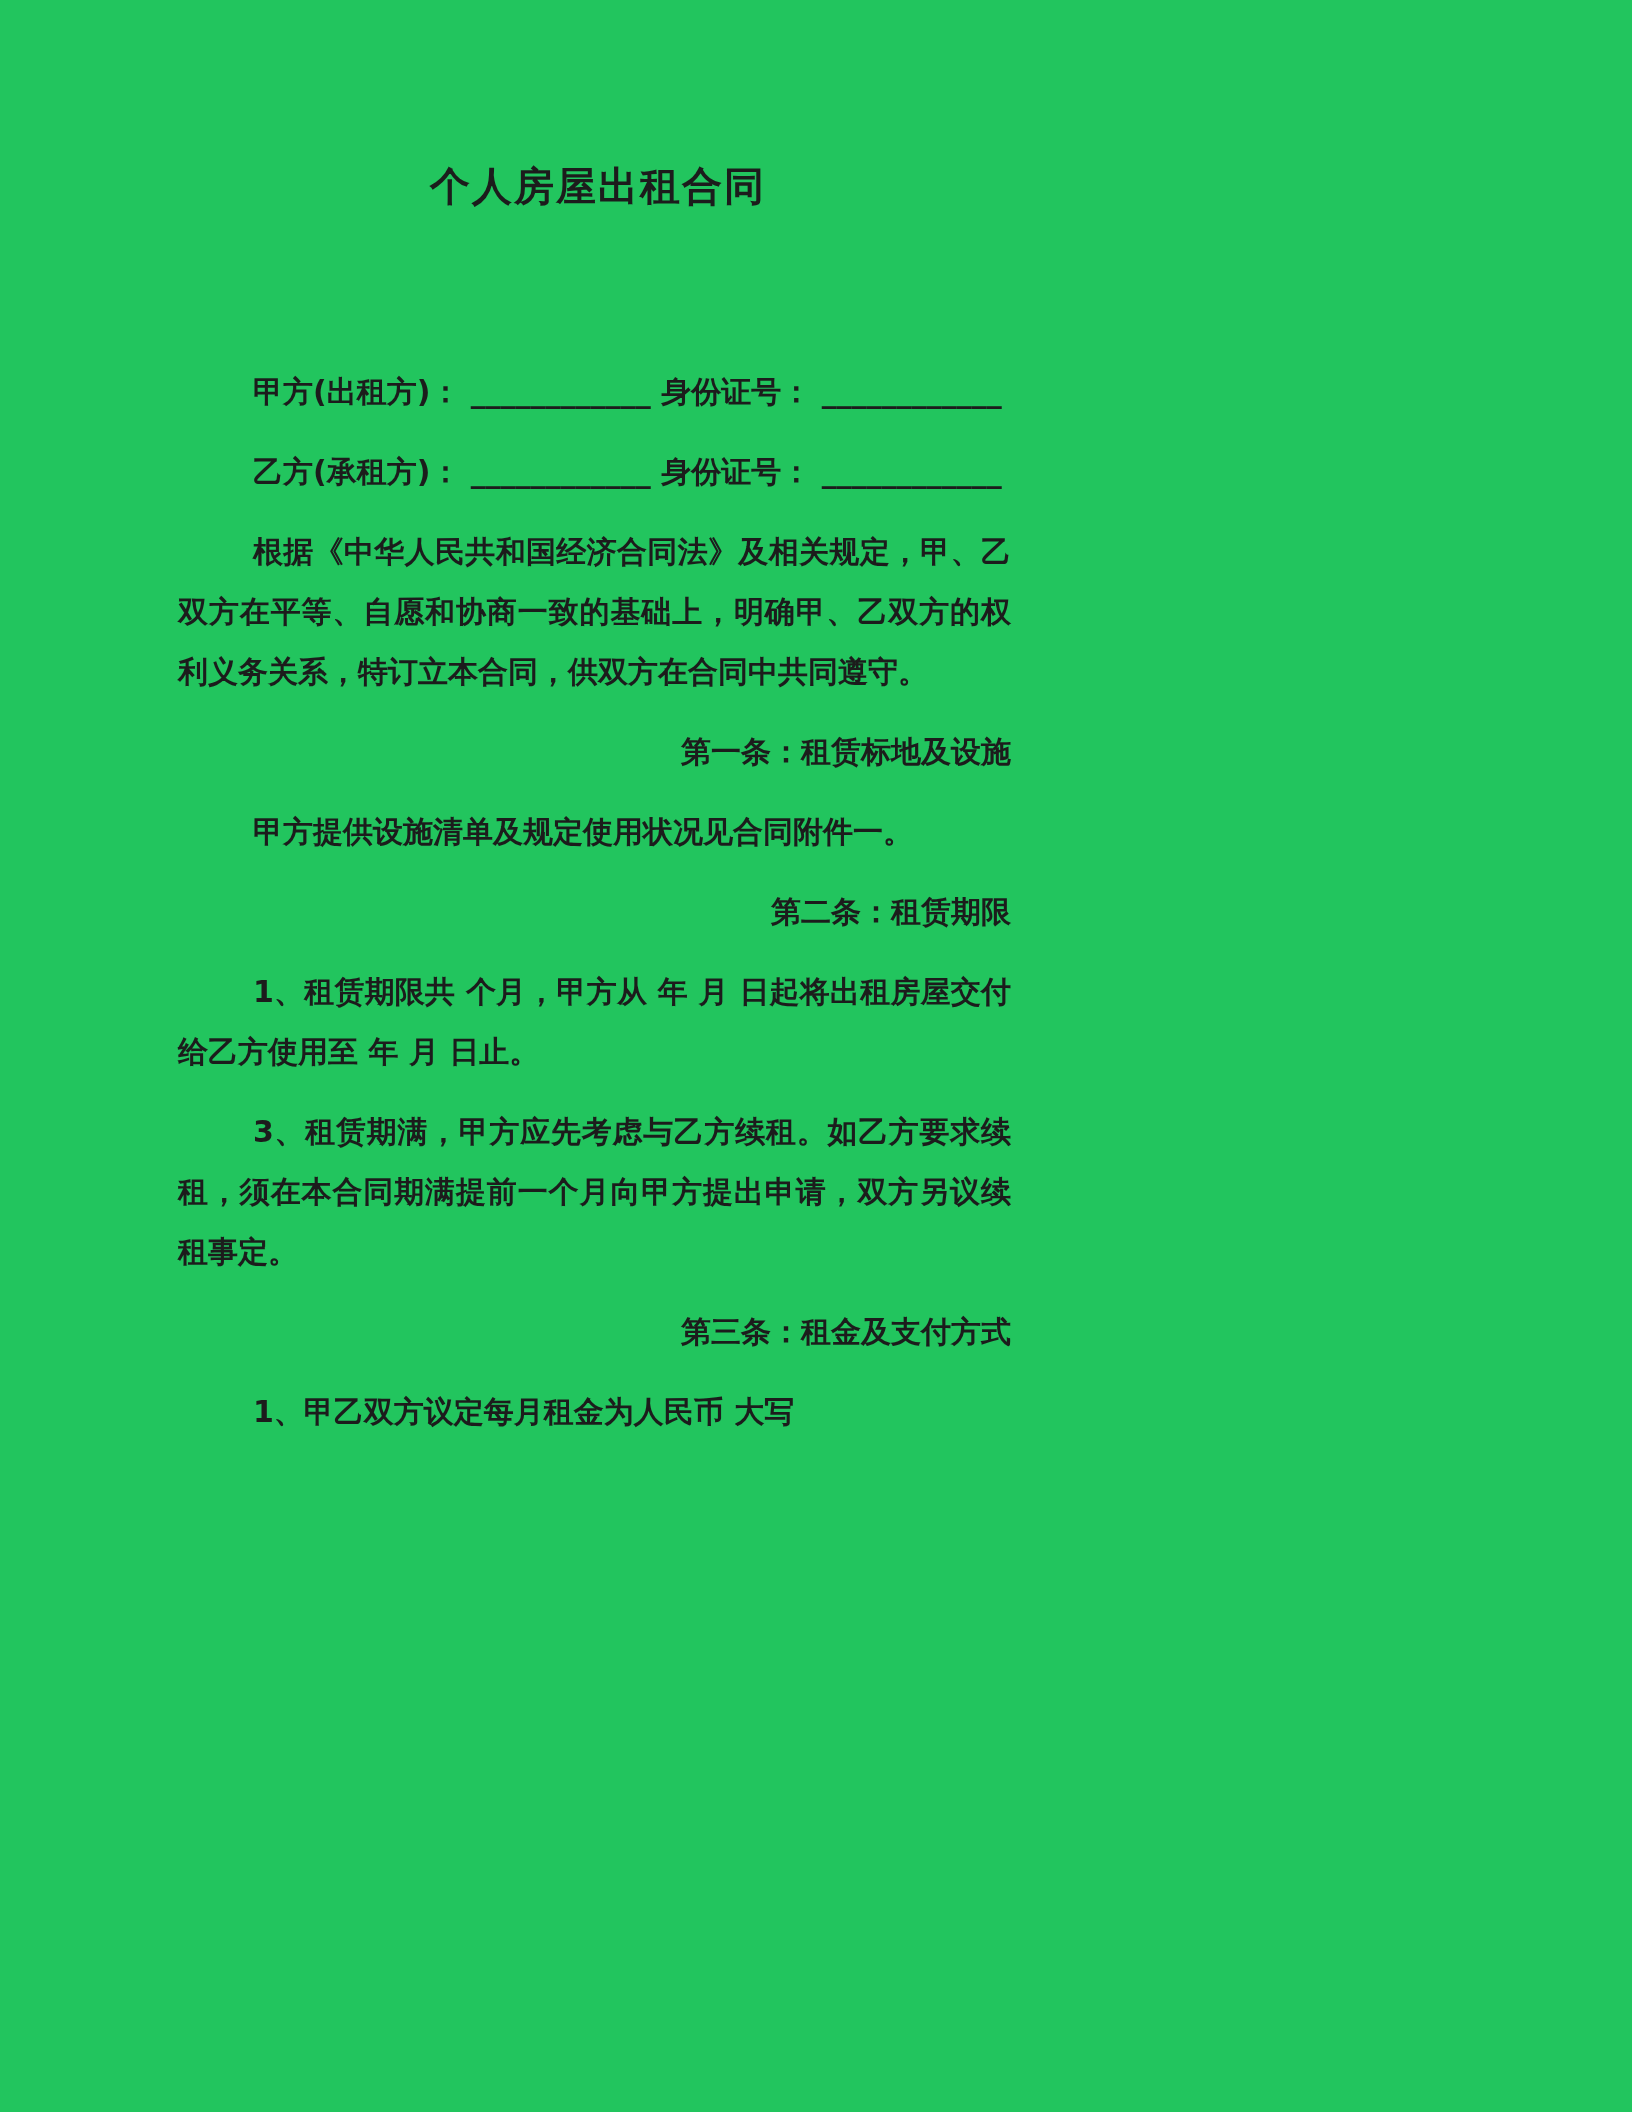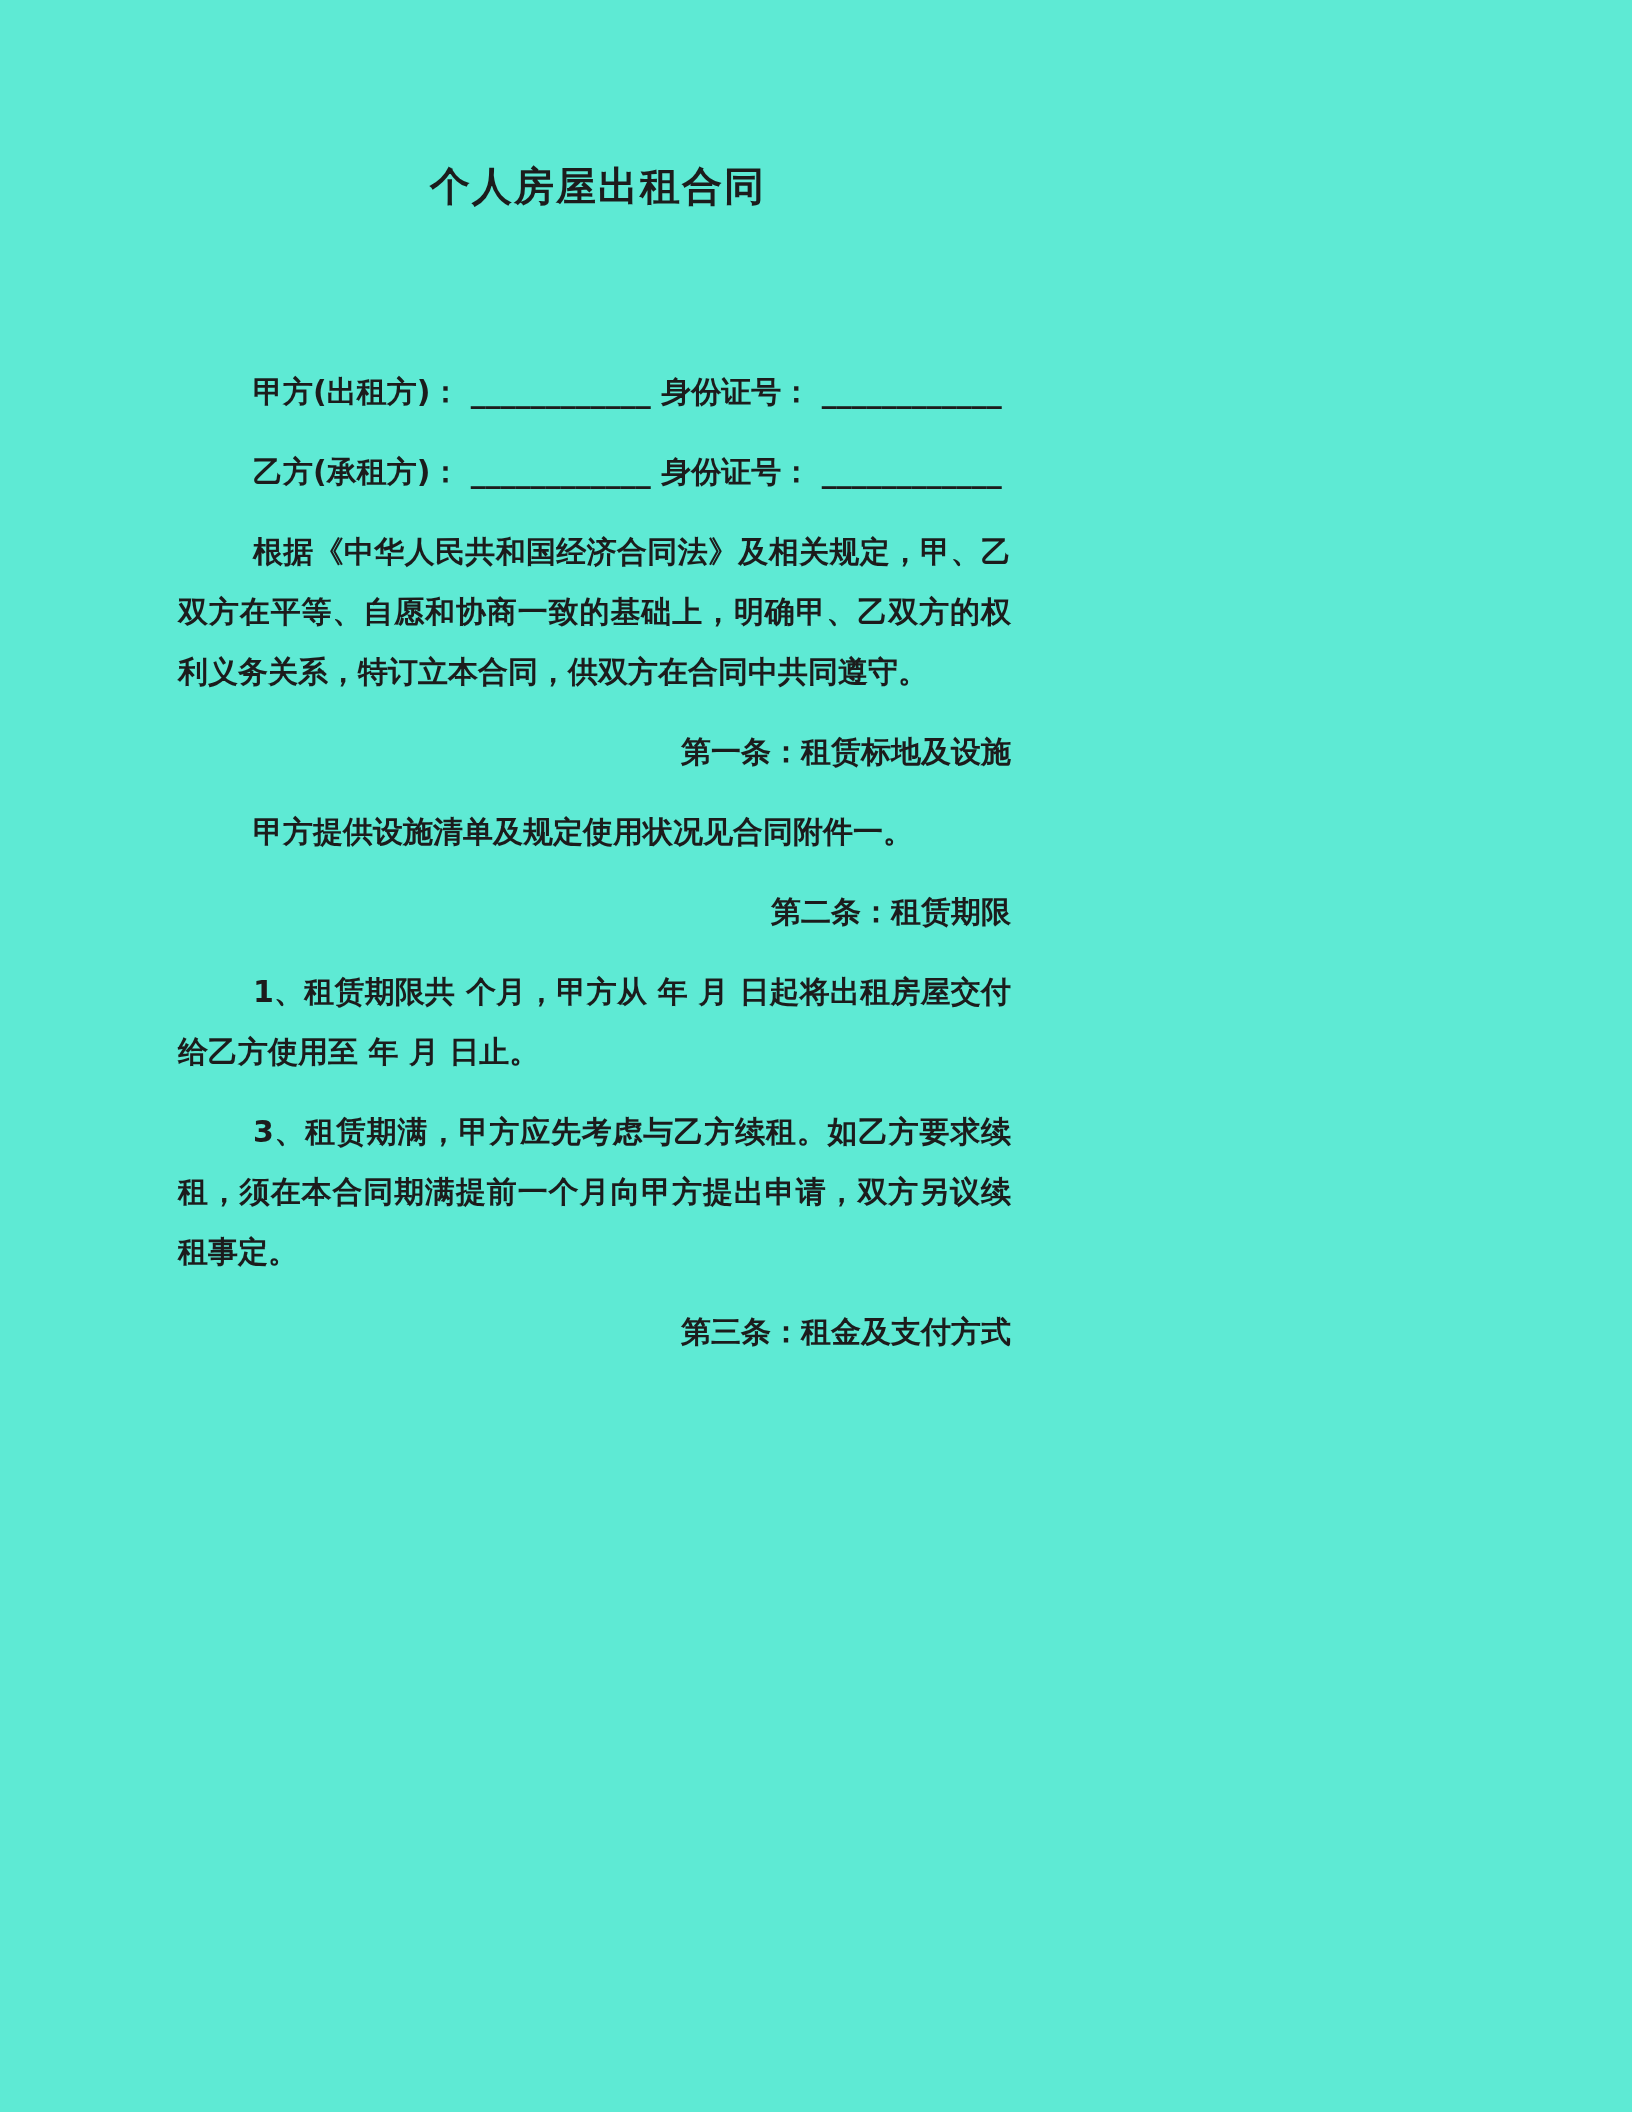--- a/index.html
+++ b/index.html
@@ -4,21 +4,21 @@
 <style>
   html, body {
     margin: 0;
     padding: 0;
     background: #ffffff;
   }
   .page {
     position: relative;
     width: 1632px;
     height: 2112px;
-    background: #5eead4;
+    background: #22c55e;
     font-family: "DejaVu Sans", "Liberation Sans", sans-serif;
     color: #1c1c1c;
     box-sizing: border-box;
     overflow: hidden;
   }
   .title {
     width: 840px;
     margin: 0;
     padding: 0;
     position: absolute;
@@ -69,16 +69,17 @@
     <p class="para">甲方提供设施清单及规定使用状况见合同附件一。</p>
 
     <p class="para heading">第二条：租赁期限</p>
 
     <p class="para">1、租赁期限共 个月，甲方从 年 月 日起将出租房屋交付给乙方使用至 年 月 日止。</p>
 
     <p class="para">3、租赁期满，甲方应先考虑与乙方续租。如乙方要求续租，须在本合同期满提前一个月向甲方提出申请，双方另议续租事定。</p>
 
     <p class="para heading">第三条：租金及支付方式</p>
 
+    <p class="para">1、甲乙双方议定每月租金为人民币 大写</p>
 
   </div>
 
 </div>
 
 </body></html>

